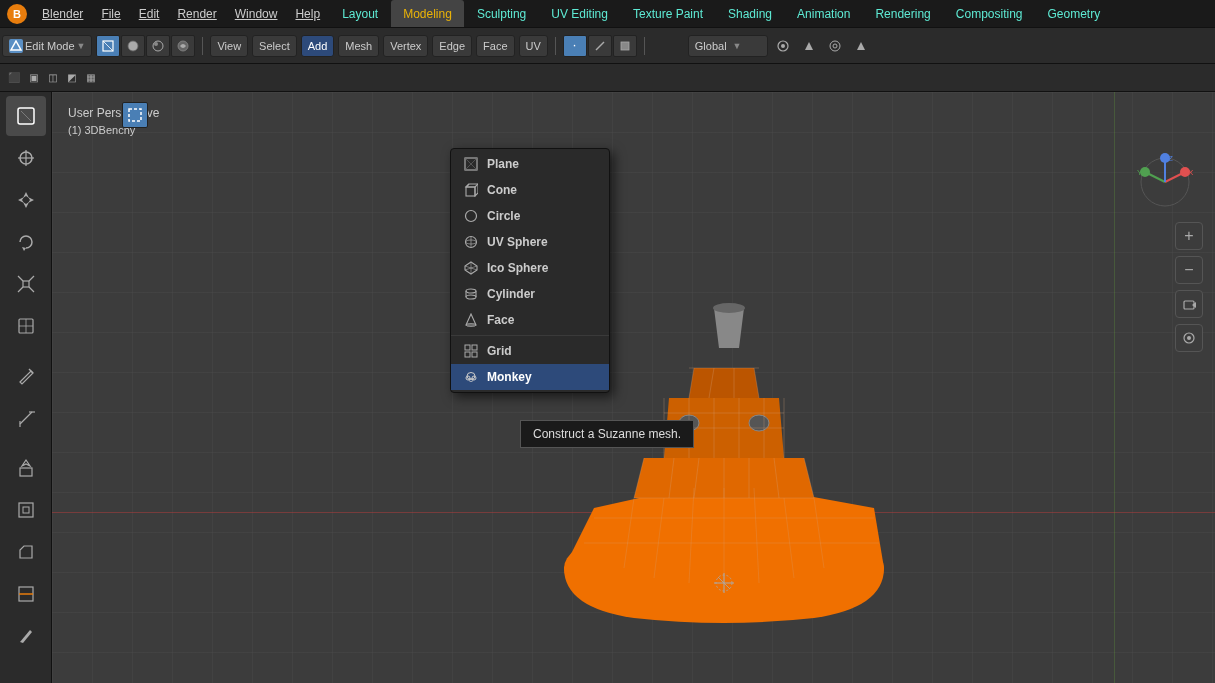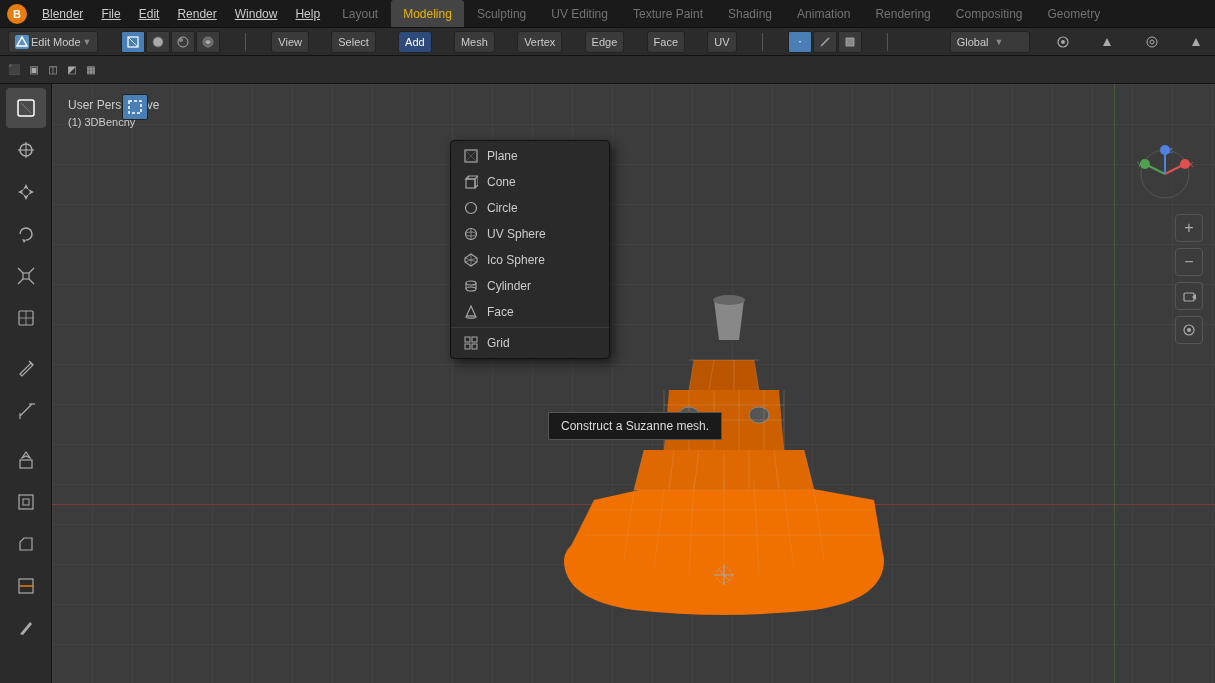--- a/index.html
+++ b/index.html
@@ -35,42 +35,41 @@
     .workspace-tabs {
       display: flex;
       align-items: center;
       height: 100%;
       gap: 1px;
       flex: 1;
     }
     .workspace-tab {
       padding: 2px 12px;
       font-size: 12px;
-      color: #737373;
+      color: #5eead4;
       cursor: pointer;
       height: 100%;
       display: flex;
       align-items: center;
       border-radius: 3px 3px 0 0;
     }
     .workspace-tab.active {
       background: #444;
       color: #eab308;
     }
 
     
     .header-toolbar {
       display: flex;
       align-items: center;
-      height: 28px;
+      height: 36px;
       background: #2b2b2b;
       border-bottom: 1px solid #111;
-      padding: 0 8px;
+      padding: 0 2px;
       gap: 4px;
-      justify-content: space-between;
     }
     .toolbar-btn {
       padding: 1px 6px;
       font-size: 11px;
       color: #ccc;
       cursor: pointer;
       border-radius: 3px;
       background: #3a3a3a;
       border: 1px solid #222;
       display: flex;
@@ -265,20 +264,21 @@
       box-shadow: 4px 4px 12px rgba(0,0,0,0.6);
     }
     .dropdown-item {
       display: flex;
       align-items: center;
       gap: 8px;
       padding: 5px 12px;
       cursor: pointer;
       color: #ccc;
       font-size: 12px;
+      font-weight: bold;
     }
     .dropdown-item.highlighted {
       background: #2d4a7a;
       color: #fff;
     }
     .dropdown-icon {
       width: 16px;
       height: 16px;
       display: flex;
       align-items: center;
@@ -290,21 +290,21 @@
     .dropdown-separator {
       height: 1px;
       background: #3a3a3a;
       margin: 2px 0;
     }
 
     
     .tooltip {
       position: absolute;
       top: 328px;
-      left: 496px;
+      left: 468px;
       background: #1a1a1a;
       border: 1px solid #555;
       border-radius: 0;
       padding: 6px 12px;
       font-size: 12px;
       color: #ddd;
       z-index: 200;
       pointer-events: none;
     }
 
@@ -779,20 +779,31 @@
           <svg width="14" height="14" viewBox="0 0 14 14">
               <rect x="1" y="1" width="5" height="5" fill="none" stroke="#aaa" stroke-width="1"></rect>
               <rect x="8" y="1" width="5" height="5" fill="none" stroke="#aaa" stroke-width="1"></rect>
               <rect x="1" y="8" width="5" height="5" fill="none" stroke="#aaa" stroke-width="1"></rect>
               <rect x="8" y="8" width="5" height="5" fill="none" stroke="#aaa" stroke-width="1"></rect>
             </svg>
         </div>
         <span>Grid</span>
       </div>
 
+      <div class="dropdown-item highlighted">
+        <div class="dropdown-icon">
+          <svg width="14" height="14" viewBox="0 0 14 14">
+              <ellipse cx="7" cy="6" rx="4" ry="3.5" fill="none" stroke="#ccc" stroke-width="1"></ellipse>
+              <circle cx="4" cy="8" r="2" fill="none" stroke="#ccc" stroke-width="1"></circle>
+              <circle cx="10" cy="8" r="2" fill="none" stroke="#ccc" stroke-width="1"></circle>
+              <ellipse cx="7" cy="10" rx="2" ry="1.5" fill="none" stroke="#ccc" stroke-width="0.8"></ellipse>
+            </svg>
+        </div>
+        <span style="color:#fff;">Monkey</span>
+      </div>
     </div>
 
     <div class="tooltip">
       <span>Construct a Suzanne mesh.</span>
     </div>
 
     <div style="position:absolute;top:0;bottom:0;right:100px;width:1px;background:rgba(100,160,60,0.3);"></div>
 
   </div>
 </div>

